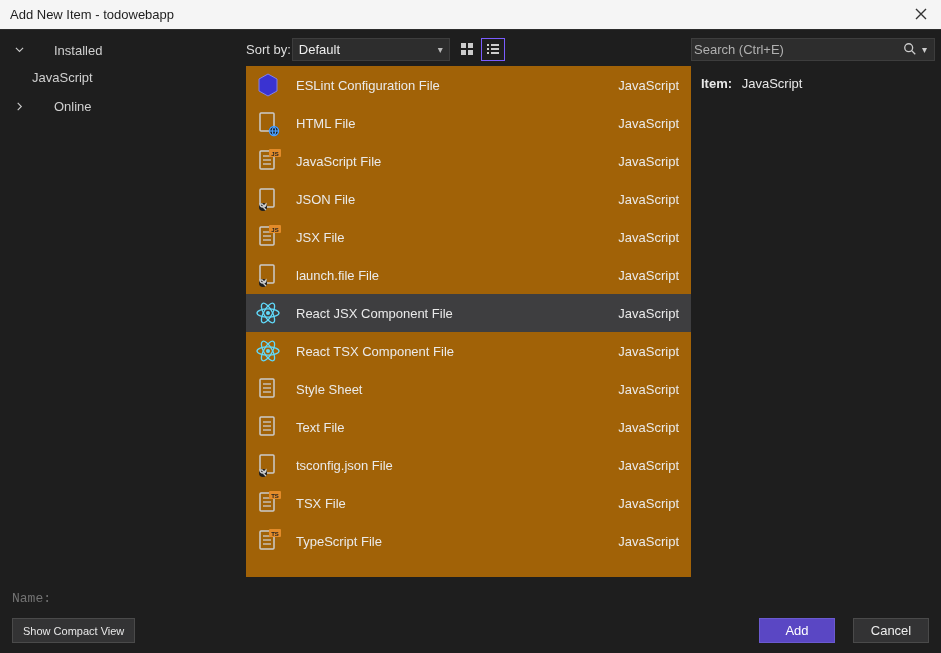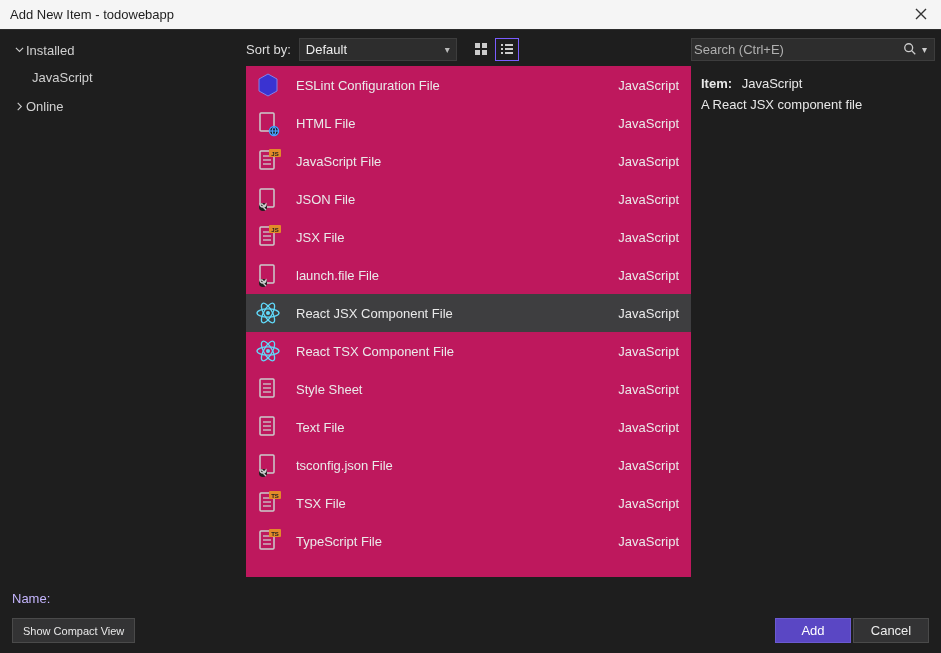--- a/index.html
+++ b/index.html
@@ -29,31 +29,31 @@
   .middle { flex: 1; display: flex; overflow: hidden; }
 
   
   .sidebar {
     width: 240px;
     background: #1e1e1e;
     padding: 10px 0;
     color: #d0d0d0;
     font-size: 13px;
   }
-  .tree-row { display: flex; align-items: center; height: 20px; padding: 2px 6px 2px 12px; cursor: pointer; }
+  .tree-row { display: flex; align-items: center; height: 20px; padding: 2px 6px 2px 12px; cursor: pointer; gap: 28px; }
   .tree-row .arrow { width: 14px; display: inline-flex; justify-content: center; color: #bbb; font-size: 10px; }
   .tree-child { padding-left: 32px; height: 20px; line-height: 20px; cursor: pointer; }
   .spacer-v { height: 8px; }
 
   
   .center { flex: 1; display: flex; flex-direction: column; background: #1e1e1e; }
 
   .topbar {
     height: 34px;
-    display: flex; align-items: center; gap: 8px;
+    display: flex; align-items: center; gap: 1px;
     padding: 4px 6px 0 6px;
   }
   .sort-label { color: #ddd; padding-left: 0; }
   .sort-select {
     width: 158px; height: 23px;
     background: #2d2d2d; border: 1px solid #3d3d3d;
     color: #eee; padding: 0 6px;
     display: flex; align-items: center; justify-content: space-between;
     font-size: 13px;
   }
@@ -61,21 +61,21 @@
   .view-btns { display: flex; gap: 2px; margin-left: 4px; }
   .view-btn {
     width: 24px; height: 23px; border: 1px solid transparent;
     display: flex; align-items: center; justify-content: center; cursor: pointer;
   }
   .view-btn.active { border: 1px solid #7a5cff; }
   .view-btn svg { display: block; }
 
   .list {
     flex: 1;
-    background: #be185d;
+    background: #a16207;
     margin: 2px 0 0 6px;
     overflow: hidden;
   }
   .item {
     display: flex; align-items: center;
     height: 38px;
     padding: 0 12px 0 8px;
     gap: 14px;
     cursor: pointer;
   }
@@ -111,33 +111,33 @@
   .info-body .typeline { margin-bottom: 6px; }
   .info-body .typeline b { font-weight: 600; margin-right: 6px; }
 
   
   .bottom {
     background: #1e1e1e;
     padding: 14px 12px 10px 12px;
     display: flex; flex-direction: column; gap: 12px;
   }
   .name-row { display: flex; align-items: center; gap: 12px; }
-  .name-label { width: 108px; color: #c4b5fd; }
+  .name-label { width: 108px; color: #737373; font-family: Liberation Mono, monospace; }
   .name-input {
     width: 510px; height: 22px;
     background: #2d2d2d; border: 1px solid #7d7d7d;
     color: #fff; padding: 0 6px; font-size: 13px; outline: none;
   }
   .btn-row { display: flex; align-items: center; justify-content: space-between; }
   .compact-btn {
     height: 25px; padding: 0 10px;
     background: #333334; border: 1px solid #4a4a4a; color: #e8e8e8;
     cursor: pointer; font-size: 11px;
   }
-  .right-btns { display: flex; gap: 2px; padding-left: 32px; }
+  .right-btns { display: flex; gap: 18px; padding-left: 32px; }
   .btn {
     width: 76px; height: 25px;
     border: 1px solid #4a4a4a; color: #eee;
     cursor: pointer; font-size: 13px;
     display:flex; align-items:center; justify-content:center;
   }
   .btn.primary { background: #5a47c4; border-color: #6b5ad0; color: #fff; }
   .btn.secondary { background: #333334; }
 </style>
 </head>
@@ -344,21 +344,20 @@
               </svg>
           </span>
           <span class="dd">▾</span>
         </div>
       </div>
       <div class="info-body">
         <div class="typeline">
           <b>Item:</b>
           <span>JavaScript</span>
         </div>
-        <div>A React JSX component file</div>
       </div>
     </div>
 
   </div>
 
   <div class="bottom">
     <div class="name-row">
       <span class="name-label">Name:</span>
     </div>
     <div class="btn-row">

